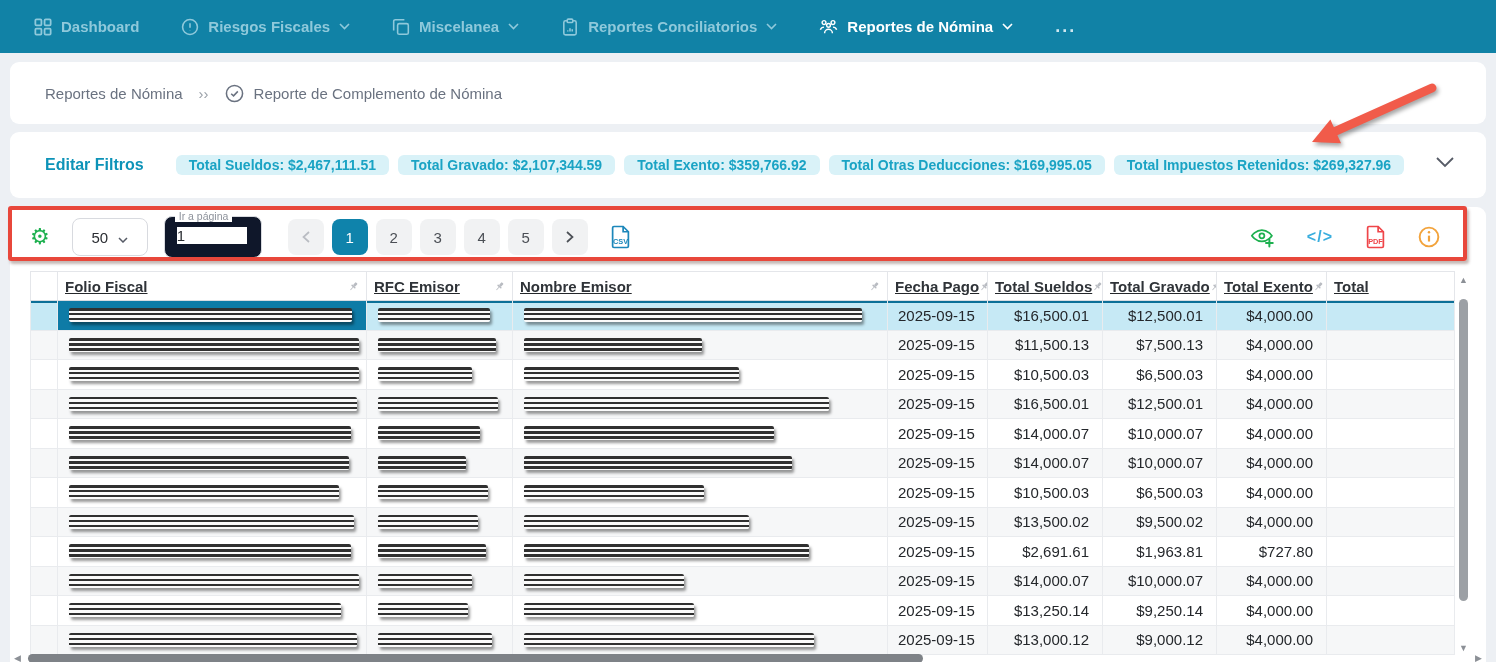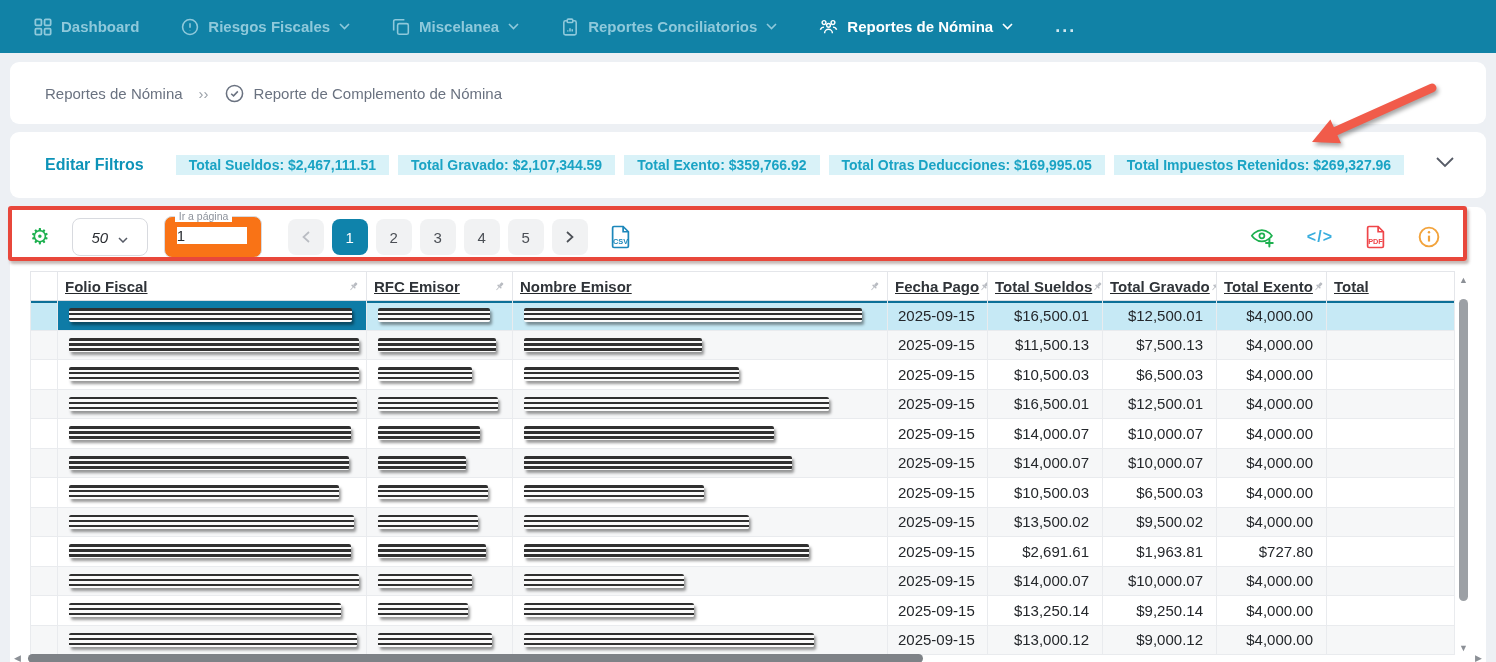--- a/index.html
+++ b/index.html
@@ -16,28 +16,28 @@
   .nav-more { color:#cfe8f0; font-size:18px; font-weight:700; letter-spacing:2px; cursor:pointer; }
   
   .card { position:absolute; left:10px; right:10px; background:#ffffff; border-radius:9px; }
   .crumb-card { top:62px; height:62px; display:flex; align-items:center; padding-left:35px; }
   .crumb-card .crumb { color:#6a7280; font-size:15px; }
   .crumb-sep { color:#9aa0a8; font-size:15px; margin:0 16px; }
   .crumb-icon { margin-right:10px; position:relative; top:2px; }
   .filter-card { top:132px; height:66px; display:flex; align-items:center; padding-left:35px; }
   .edit-filters { color:#0d93b8; font-size:16px; font-weight:700; cursor:pointer; margin-right:32px; white-space:nowrap; }
   .badges { display:flex; gap:9px; }
-  .badge { background:#d9f2f8; color:#1aa3c4; font-size:14px; font-weight:700; padding:2px 13px; border-radius:0; white-space:nowrap; }
+  .badge { background:#d9f2f8; color:#1aa3c4; font-size:14px; font-weight:700; padding:2px 13px; border-radius:6px; white-space:nowrap; }
   .collapse-btn { position:absolute; right:32px; top:22px; cursor:pointer; }
   
   .table-card { top:207px; bottom:0; border-radius:9px 9px 0 0; }
   .toolbar { height:60px; display:flex; align-items:center; padding-left:20px; position:relative; }
   .gear { font-size:22px; color:#1db04f; cursor:pointer; margin-right:22px; line-height:1; }
-  .pagesize { width:76px; height:38px; border:1px solid #d8dadf; border-radius:8px; display:flex; align-items:center; justify-content:center; gap:10px; font-size:15px; color:#2b2e33; cursor:pointer; margin-right:16px; background:#fff;font-style:italic; }
-  .goto { width:98px; height:42px; border:1px solid #d8dadf; border-radius:8px; position:relative; margin-right:26px; background:#f97316; }
+  .pagesize { width:76px; height:38px; border:1px solid #d8dadf; border-radius:8px; display:flex; align-items:center; justify-content:center; gap:10px; font-size:15px; color:#2b2e33; cursor:pointer; margin-right:16px; background:#fff; }
+  .goto { width:98px; height:42px; border:1px solid #d8dadf; border-radius:8px; position:relative; margin-right:26px; background:#0f172a; }
   .goto-label { position:absolute; top:-7px; left:10px; background:#fff; padding:0 4px; font-size:10.5px; color:#8d929b; }
   .goto-input { border:none; outline:none; width:70px; margin:10px 0 0 12px; font-size:15px; color:#2b2e33; font-family:inherit; }
   .pager { display:flex; gap:8px; align-items:center; }
   .pbtn { width:36px; height:36px; border-radius:8px; background:#f1f2f3; color:#4b4f55; display:flex; align-items:center; justify-content:center; font-size:15px; cursor:pointer; border:none; }
   .pbtn.disabled { color:#c3c6cb; cursor:default; }
   .pbtn.active { background:#0f83ab; color:#ffffff; }
   .status { margin-left:28px; color:#a0a3aa; font-size:15.5px; white-space:nowrap; }
   .csv-btn { margin-left:22px; cursor:pointer; display:flex; }
   .tb-spacer { flex:1; }
   .right-icons { display:flex; gap:32px; align-items:center; margin-right:46px; }

